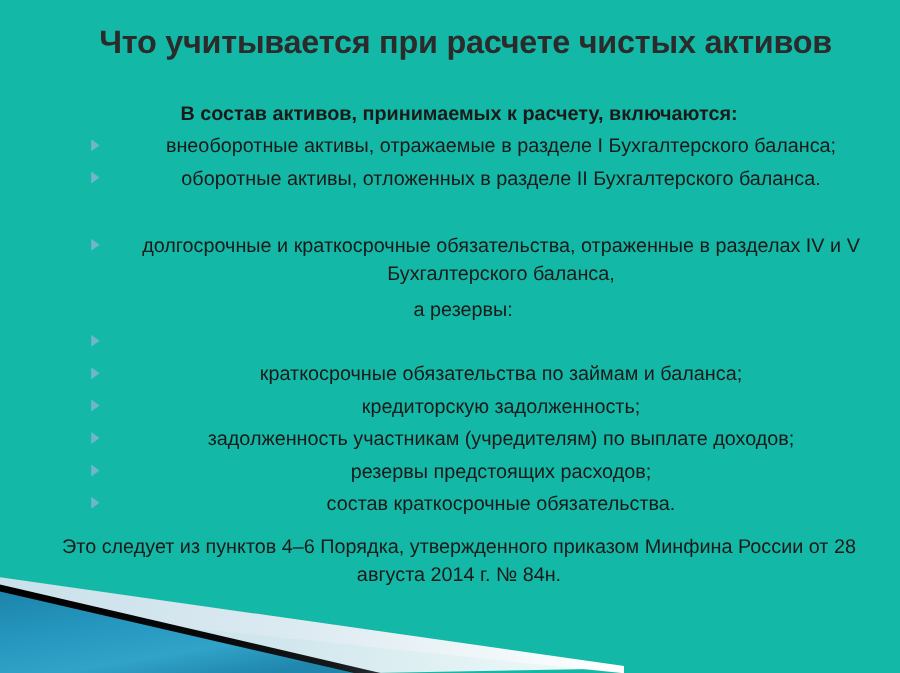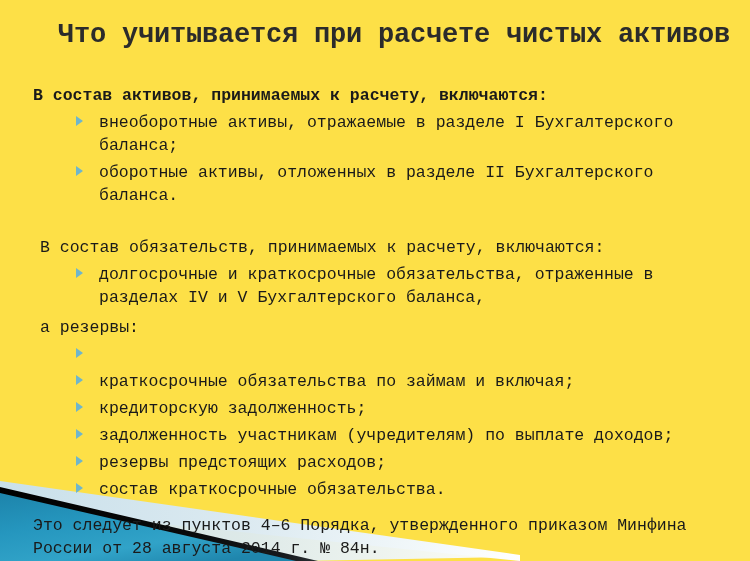--- a/index.html
+++ b/index.html
@@ -5,24 +5,25 @@
 <style>
   html, body {
     margin: 0;
     padding: 0;
     background: #ffffff;
   }
   #slide {
     position: relative;
     width: 750px;
     height: 561px;
-    background: #fde047;
+    background: #14b8a6;
     overflow: hidden;
-    font-family: Liberation Mono, monospace;
+    font-family: Liberation Sans, sans-serif;
     color: #1a1a1a;
+    text-align: center;
   }
 
   
   #decor {
     position: absolute;
     left: 0;
     bottom: 0;
     width: 750px;
     height: 140px;
     pointer-events: none;
@@ -142,41 +143,40 @@
       <span class="txt">внеоборотные активы, отражаемые в разделе I Бухгалтерского баланса;</span>
     </div>
     <div class="gap-xs"></div>
     <div class="bullet-row">
       <span class="marker"></span>
       <span class="txt"> оборотные активы, отложенных в разделе II Бухгалтерского баланса.</span>
     </div>
 
     <div class="gap-lg"></div>
 
-    <div class="para indent2">В состав обязательств, принимаемых к расчету, включаются:</div>
     <div class="gap-xs"></div>
 
     <div class="bullet-row">
       <span class="marker"></span>
       <span class="txt"> долгосрочные и краткосрочные обязательства, отраженные в разделах IV и V Бухгалтерского баланса,</span>
     </div>
 
     <div class="gap-sm"></div>
 
     <div class="para indent2">а резервы:</div>
 
     <div class="gap-xs"></div>
 
     <div class="bullet-row">
       <span class="marker"></span>
     </div>
     <div class="gap-xs"></div>
     <div class="bullet-row">
       <span class="marker"></span>
-      <span class="txt">краткосрочные обязательства по займам и включая;</span>
+      <span class="txt">краткосрочные обязательства по займам и баланса;</span>
     </div>
     <div class="gap-xs"></div>
     <div class="bullet-row">
       <span class="marker"></span>
       <span class="txt"> кредиторскую задолженность;</span>
     </div>
     <div class="gap-xs"></div>
     <div class="bullet-row">
       <span class="marker"></span>
       <span class="txt">задолженность участникам (учредителям) по выплате доходов;</span>

